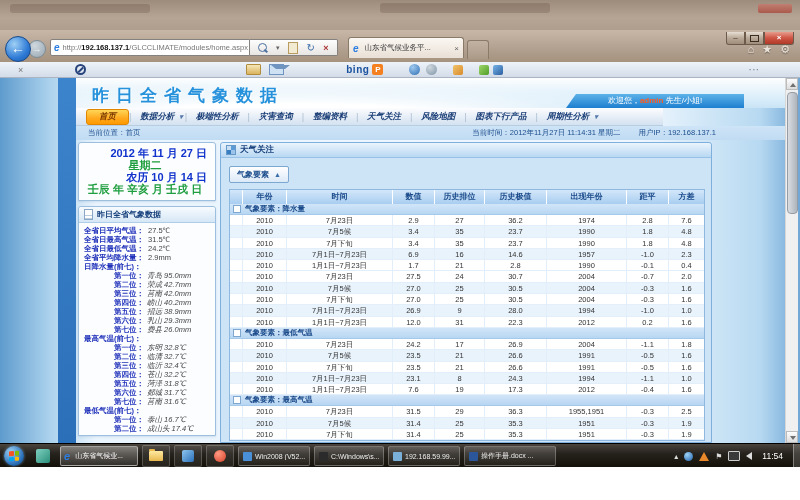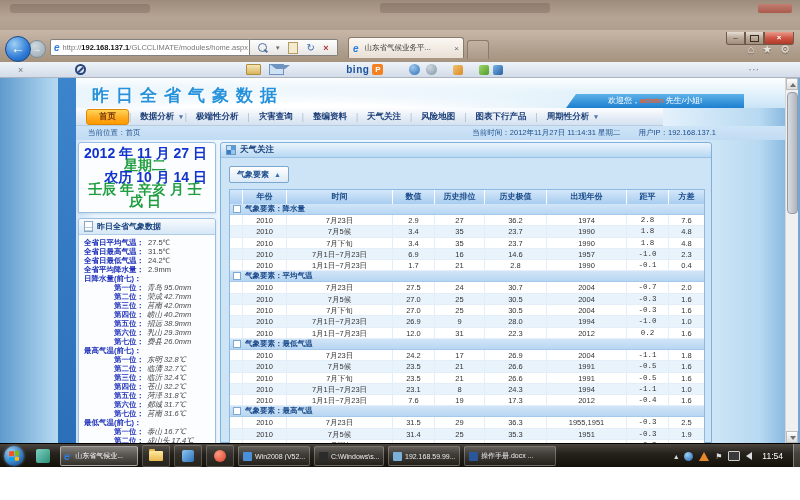--- a/index.html
+++ b/index.html
@@ -93,21 +93,21 @@
                linear-gradient(180deg,#fdfefe,#d9edfa 70%,#c9e4f6);}
   .site-title{position:absolute;left:16px;top:6px;font-size:17px;font-weight:bold;color:#2792dc;
     letter-spacing:7px;text-shadow:1px 1px 0 #fff;}
   .welcome{position:absolute;right:42px;top:16px;height:14px;width:178px;
     background:linear-gradient(180deg,#5db2e8,#1d7fd0);clip-path:polygon(10px 0,100% 0,100% 100%,0 100%);
     color:#fff;font-size:8px;line-height:14px;text-align:center;}
   .welcome b{color:#ff5a1e;}
 
   .nav-bar{position:absolute;left:76px;top:30px;width:587px;height:18px;box-sizing:border-box;
     background:linear-gradient(180deg,#fdfdfe,#e3ecf6 60%,#d4e2f0);border-bottom:1px solid #b9cde2;
-    display:flex;align-items:center;font-size:8.5px;color:#1c3f78;font-weight:bold;}
+    display:flex;align-items:center;font-size:8.5px;color:#1c3f78;font-weight:bold;font-style:italic;}
   .nav-item{padding:2px 9px;cursor:pointer;white-space:nowrap;}
   .nav-item.active{background:linear-gradient(180deg,#ffd othered);}
   .nav-item.active{background:linear-gradient(180deg,#ffd657,#ffa81e 60%,#ff9a00);
     border:1px solid #e08600;border-radius:3px;color:#7a3a00;margin-left:10px;padding:1px 12px;}
   .nav-sep{color:#a8bacc;font-weight:normal;}
   .nav-arrow{color:#5577aa;font-size:7px;margin-left:-4px;margin-right:2px;}
 
   .info-row{position:absolute;left:76px;top:48px;width:710px;height:14px;
     background:linear-gradient(180deg,#cee4f7,#c0dbf3);font-size:7.5px;color:#1c4d8c;
     display:flex;align-items:center;}
@@ -118,21 +118,21 @@
   .sidebar{position:absolute;left:78px;top:64px;width:138px;}
   .box{background:#fbfdff;border:1px solid #9cbfe0;border-radius:3px 3px 0 0;margin-bottom:5px;
     box-shadow:0 1px 2px rgba(60,100,150,.15);}
   .box-header{height:15px;background:linear-gradient(180deg,#f7fbfe,#d6e7f6);
     border-bottom:1px solid #aecde8;display:flex;align-items:center;padding-left:5px;
     font-size:8px;font-weight:bold;color:#16407c;border-radius:3px 3px 0 0;}
   .ico-cal{width:8px;height:8px;background:#fff;border:1px solid #b55;margin-right:4px;position:relative;}
   .ico-cal::before{content:"";position:absolute;left:-1px;top:-1px;width:8px;height:3px;background:#d44;}
   .ico-doc{width:7px;height:9px;background:#fff;border:1px solid #89a8c8;margin-right:4px;
     box-shadow:inset 0 -1px 0 #bcd, inset 0 -3px 0 #fff, inset 0 -4px 0 #bcd;}
-  .cal-body{padding:4px 8px 5px 4px;text-align:right;font-size:14px;font-weight:bold;line-height:12px;}
+  .cal-body{padding:4px 8px 5px 4px;text-align:right;font-size:11px;font-weight:bold;line-height:12px;}
   .cal-blue{color:#1133cc;}
   .cal-green{color:#1e9e3e;text-align:center;}
   .wx-body{padding:3px 3px 2px 3px;font-size:7.5px;line-height:9px;white-space:nowrap;}
   .stat-row{display:flex;}
   .stat-label{color:#2233bb;font-weight:bold;margin-left:2px;}
   .stat-value{color:#444;margin-left:4px;}
   .sec-title{color:#2233bb;font-weight:bold;margin-left:2px;}
   .rank-row{display:flex;padding-left:32px;}
   .rank-label{color:#2233bb;font-weight:bold;}
   .rank-value{color:#444;margin-left:3px;font-style:italic;}
@@ -157,21 +157,21 @@
   .group-row{display:flex;align-items:center;height:10px;
     background:linear-gradient(180deg,#d2e5f8,#b7d6f2);border-bottom:1px solid #a5c9ea;
     font-size:7.5px;color:#1a4a8a;font-weight:bold;}
   .toggle{width:6px;height:6px;border:1px solid #7fa8d0;background:#fff;margin:0 4px 0 3px;}
   .tr{height:11.3px;}
   .tr.alt .td{background:#e9f3fc;}
   .td{font-size:7.5px;color:#333;line-height:11.3px;text-align:center;
     border-right:1px solid #e2eefa;border-bottom:1px solid #e2eefa;box-sizing:border-box;
     overflow:hidden;white-space:nowrap;background:#fff;}
   .c0{width:13px;}.c1{width:44px;}.c2{width:106px;}.c3{width:42px;text-align:center;}.c4{width:50px;}
-  .c5{width:62px;}.c6{width:80px;}.c7{width:42px;font-family:Liberation Mono, monospace;}.c8{width:35px;border-right:none;}
+  .c5{width:62px;}.c6{width:80px;}.c7{width:42px;}.c8{width:35px;border-right:none;}
 
   
   .scrollbar{position:absolute;right:2px;top:0;width:12px;height:365px;background:#f1f0f1;
     border-left:1px solid #d8d8d8;}
   .sb-arrow{width:12px;height:12px;background:linear-gradient(180deg,#fdfdfd,#dcdcdc);
     border:1px solid #bcbcbc;box-sizing:border-box;position:absolute;left:0;}
   .sb-arrow.up{top:0;}
   .sb-arrow.down{bottom:0;}
   .sb-arrow::after{content:"";position:absolute;left:3px;border-left:3px solid transparent;
     border-right:3px solid transparent;}
@@ -497,24 +497,20 @@
             <div class="td c0"></div>
             <div class="td c1">2010</div>
             <div class="td c2">1月1日~7月23日</div>
             <div class="td c3">1.7</div>
             <div class="td c4">21</div>
             <div class="td c5">2.8</div>
             <div class="td c6">1990</div>
             <div class="td c7">-0.1</div>
             <div class="td c8">0.4</div>
           </div>
-          <div class="group-row">
-            <span class="toggle"></span>
-            <span>气象要素：平均气温</span>
-          </div>
           <div class="row tr">
             <div class="td c0"></div>
             <div class="td c1">2010</div>
             <div class="td c2">7月23日</div>
             <div class="td c3">27.5</div>
             <div class="td c4">24</div>
             <div class="td c5">30.7</div>
             <div class="td c6">2004</div>
             <div class="td c7">-0.7</div>
             <div class="td c8">2.0</div>

